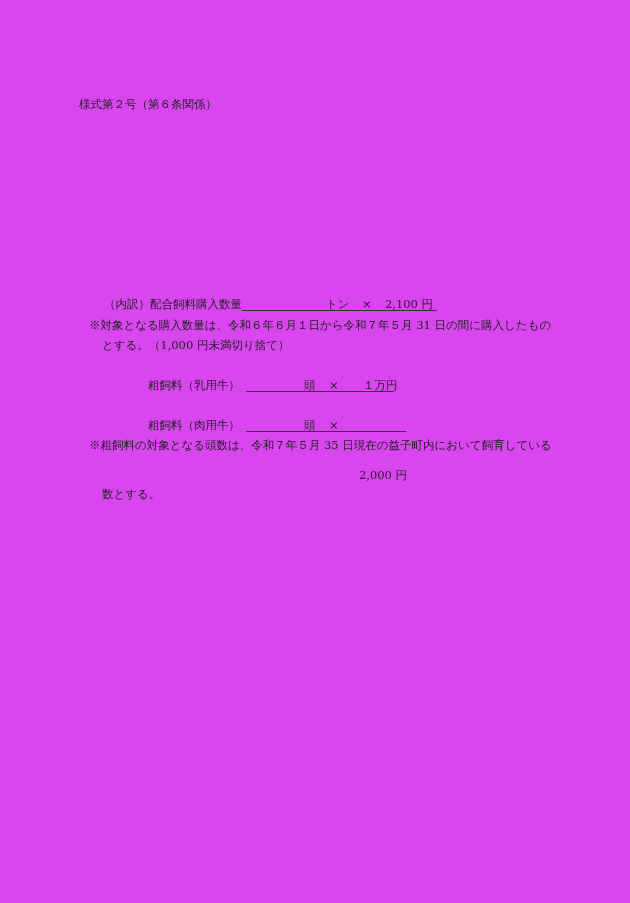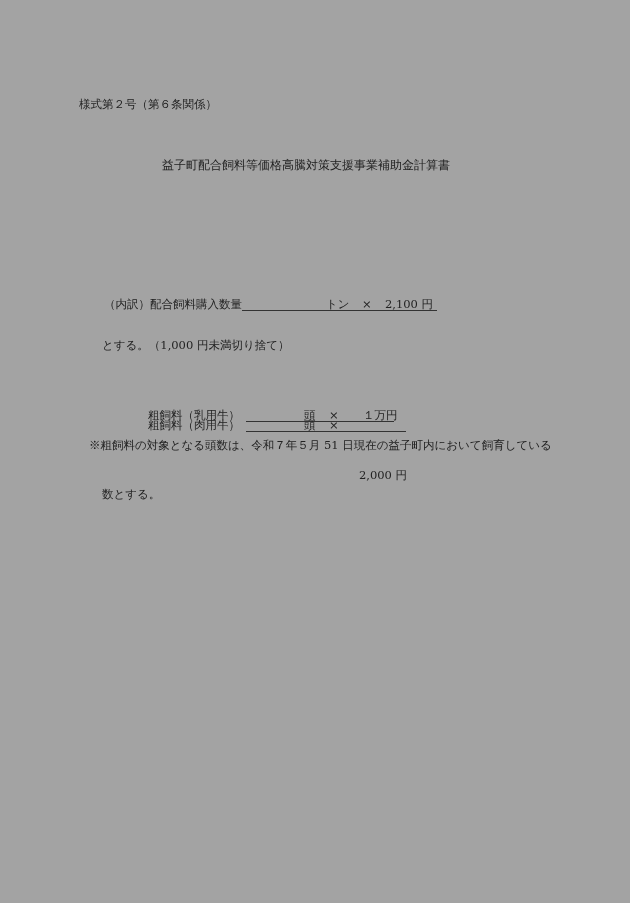--- a/index.html
+++ b/index.html
@@ -13,21 +13,21 @@
       position: relative;
       overflow: hidden;
       font-family: "DejaVu Serif", "Liberation Serif", serif;
       color: #222222;
       font-size: 11.5px;
     }
     .page {
       position: absolute;
       left: 0; top: 0;
       width: 630px; height: 903px;
-      background: #a3a3a3;
+      background: #d946ef;
     }
     .line {
       position: absolute;
       white-space: nowrap;
       line-height: 14px;
     }
     .ul {
       display: inline-block;
       border-bottom: 1px solid #333333;
       height: 13px;
@@ -35,33 +35,33 @@
     }
     .gap { display: inline-block; }
   </style>
 </head>
 <body>
 
 <div class="page">
 
   <div class="line" style="left:79px; top:97px;">様式第２号（第６条関係）</div>
 
-  <div class="line" style="left:162px; top:158px; font-size:12px;">益子町配合飼料等価格高騰対策支援事業補助金計算書</div>
 
 
   <div class="line" style="left:104px; top:297px;text-align:right;">
     <span>（内訳）配合飼料購入数量</span><span class="ul" style="width:195px; position:relative;"><span></span><span style="position:absolute; left:84px; top:0;">トン</span><span style="position:absolute; left:120px; top:0;">×</span><span style="position:absolute; left:143px; top:0;">2,100 円</span></span>
   </div>
 
+  <div class="line" style="left:89px; top:318px;">※対象となる購入数量は、令和６年６月１日から令和７年５月 31 日の間に購入したもの</div>
   <div class="line" style="left:102px; top:338px;text-align:center;">とする。（1,000 円未満切り捨て）</div>
 
-  <div class="line" style="left:148px; top:378px;margin-top:30px;">
+  <div class="line" style="left:148px; top:378px;">
     <span>粗飼料（乳用牛）</span><span class="gap" style="width:6px;"></span><span class="ul" style="width:148px; position:relative;"><span></span><span style="position:absolute; left:58px; top:0;">頭</span><span style="position:absolute; left:83px; top:0;">×</span><span style="position:absolute; left:117px; top:0;">１万円</span></span>
   </div>
 
   <div class="line" style="left:148px; top:418px;">
     <span>粗飼料（肉用牛）</span><span class="gap" style="width:6px;"></span><span class="ul" style="width:160px; position:relative;"><span></span><span style="position:absolute; left:58px; top:0;">頭</span><span style="position:absolute; left:83px; top:0;">×</span><span style="position:absolute; left:113px; top:16px;margin-top:34px;">2,000 円</span></span>
   </div>
 
-  <div class="line" style="left:89px; top:438px;">※粗飼料の対象となる頭数は、令和７年５月 51 日現在の益子町内において飼育している</div>
+  <div class="line" style="left:89px; top:438px;">※粗飼料の対象となる頭数は、令和７年５月 35 日現在の益子町内において飼育している</div>
   <div class="line" style="left:102px; top:458px;margin-top:29px;">数とする。</div>
 
 </div>
 
 </body></html>

